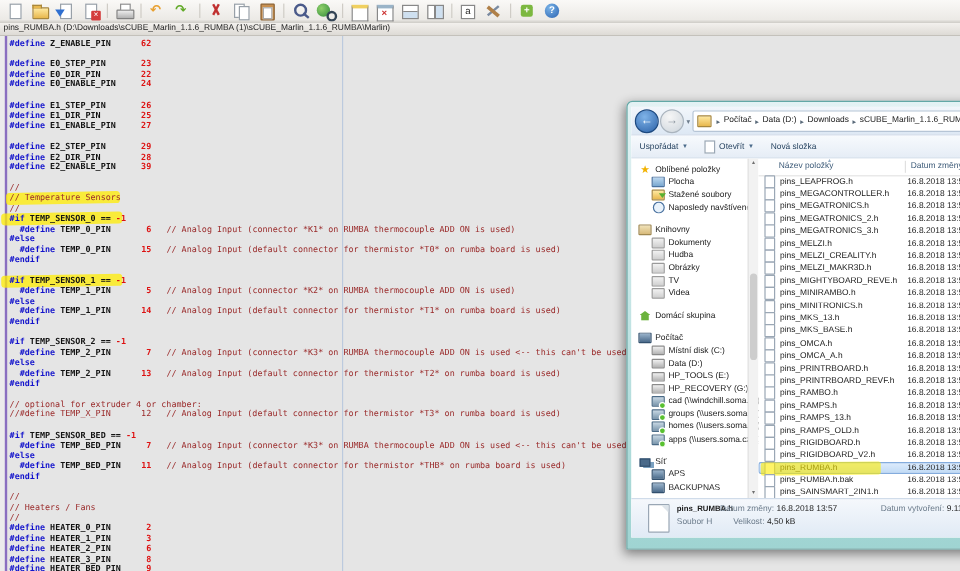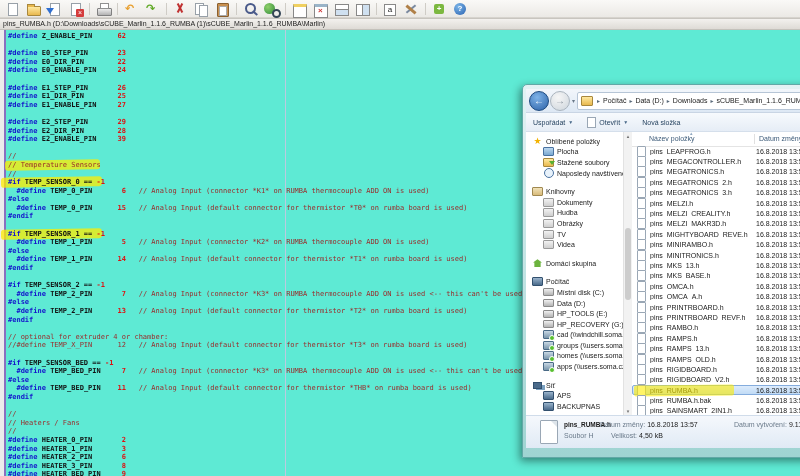--- a/index.html
+++ b/index.html
@@ -36,21 +36,21 @@
   .i-tile-vertical::before{content:"";position:absolute;left:4px;top:3px;width:12px;height:10px;border:1px solid #888;background:linear-gradient(90deg,#fff 5px,#888 5px,#888 6px,#cfe0f0 6px)}
   .i-font::before{content:"a";position:absolute;left:4px;top:3px;width:10px;height:10px;line-height:10px;text-align:center;background:#fff;border:1px solid #888;font-size:8px;color:#222}
   .i-tools::before{content:"";position:absolute;left:4px;top:7px;width:12px;height:2px;background:#7a8aa0;transform:rotate(-40deg)}
   .i-tools::after{content:"";position:absolute;left:4px;top:7px;width:12px;height:3px;background:#b08048;transform:rotate(40deg)}
   .i-plugin::before{content:"";position:absolute;left:5px;top:3px;width:10px;height:10px;background:#7cb840;border-radius:2px}
   .i-plugin::after{content:"+";position:absolute;left:5px;top:3px;width:10px;height:10px;line-height:10px;text-align:center;color:#fff;font-weight:bold;font-size:8px}
   .i-help::before{content:"";position:absolute;left:4px;top:2px;width:12px;height:12px;border-radius:50%;background:radial-gradient(circle at 35% 30%,#7ab4e8,#2a62b0)}
   .i-help::after{content:"?";position:absolute;left:4px;top:2px;width:12px;height:12px;line-height:12px;text-align:center;color:#fff;font-size:8px;font-weight:bold}
   .ed-caption{position:absolute;left:0;top:18px;right:0;height:10px;background:linear-gradient(#f3f1ee,#dedbd6);
     border-top:1px solid #c8c5bf;border-bottom:1px solid #c4c1bb;font-size:7px;line-height:10px;padding-left:3px;color:#222;white-space:nowrap}
-  .ed-body{position:absolute;left:0;top:30px;right:0;bottom:0;background:#5eead4}
+  .ed-body{position:absolute;left:0;top:30px;right:0;bottom:0;background:#e5e5e5}
   .gutter{position:absolute;left:0;top:0;bottom:0;width:4px;background:#ececec;border-right:2px solid var(--gutter-purple,#8a6fc0)}
   .ruler{position:absolute;left:285px;top:0;bottom:0;width:1px;background:#bccade}
   #code{position:absolute;left:8px;top:2px;margin:0;z-index:2;
     font:bold 7px/8.6px "DejaVu Sans Mono",monospace;white-space:pre;color:var(--identifier,#111)}
   .cl{height:8.6px}
   .dir{color:var(--directive,#1414cc)}
   .num{color:var(--number,#dd1111)}
   .cmt{color:var(--comment,#9a2a2a);font-weight:normal}
   .marker{position:absolute;height:10px;background:var(--marker-yellow,#ffec00);opacity:.75;border-radius:3px;transform:rotate(-1deg);z-index:1}
   

